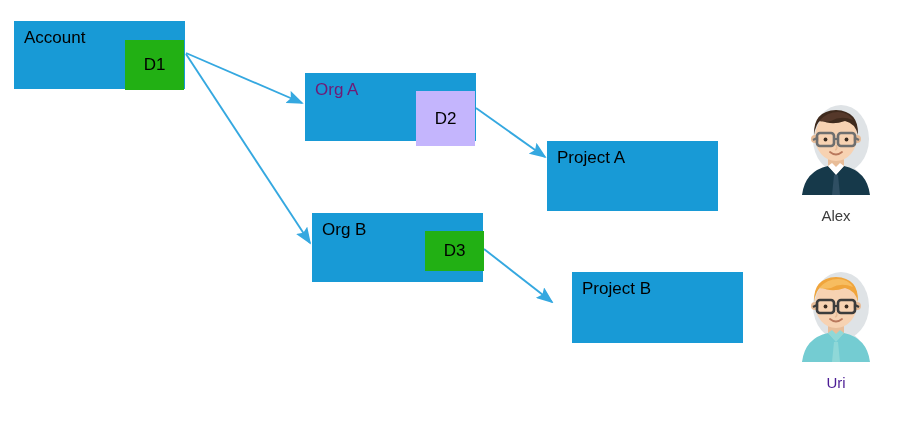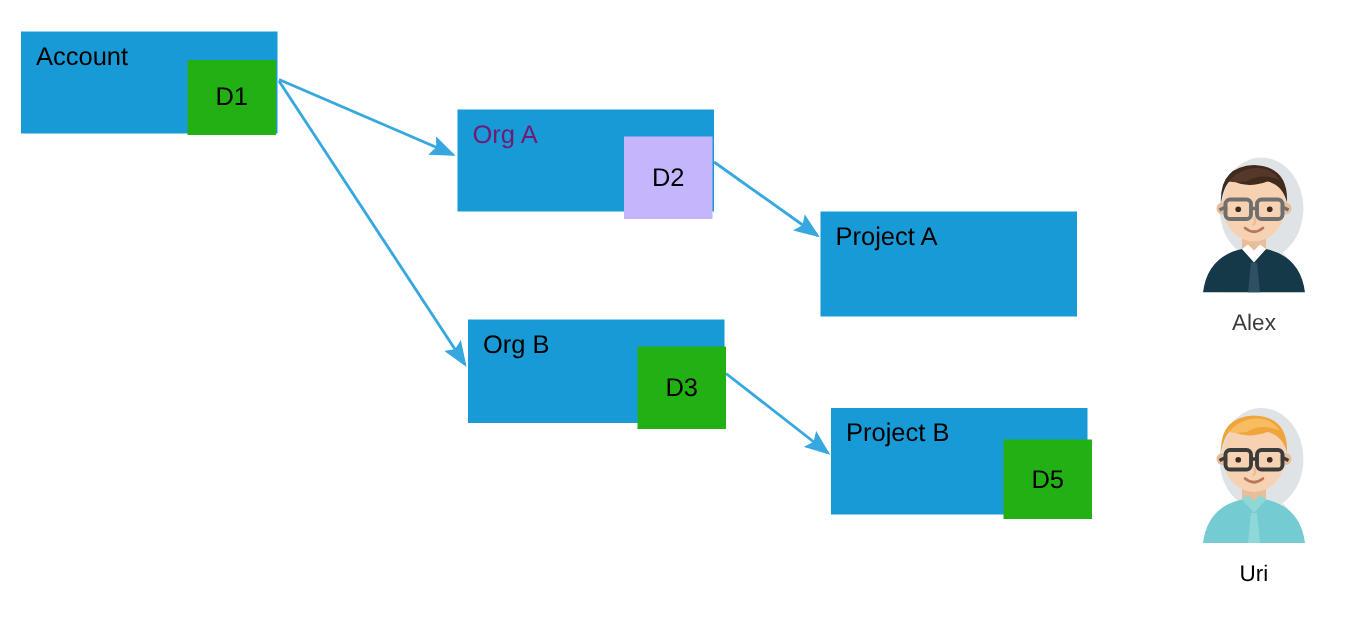--- a/index.html
+++ b/index.html
@@ -113,34 +113,31 @@
       <div class="node" style="left: 305px; top: 73px; width: 171px; height: 73px;">
         <div class="node-main" style="width: 171px; height: 68px; background: rgb(24, 154, 214);"></div>
         <div class="node-label" style="color: #701a75;">Org A</div>
         <div class="node-badge" style="left: 111px; top: 18px; width: 59px; height: 55px; background: #c4b5fd;">
           <span style="color: rgb(0, 0, 0);">D2</span>
         </div>
       </div>
       <div class="node" style="left: 312px; top: 213px; width: 171px; height: 73px;">
         <div class="node-main" style="width: 171px; height: 69px; background: rgb(24, 154, 214);"></div>
         <div class="node-label" style="color: rgb(0, 0, 0);">Org B</div>
-        <div class="node-badge" style="left: 113px; top: 18px; width: 59px; height: 55px; background: rgb(34, 176, 20);">
+        <div class="node-badge" style="left: 113px; top: 18px; width: 59px; height: 40px; background: rgb(34, 176, 20);">
           <span style="color: rgb(0, 0, 0);">D3</span>
         </div>
       </div>
       <div class="node" style="left: 547px; top: 124px; width: 171px; height: 73px; margin-top: 17px;">
         <div class="node-main" style="width: 171px; height: 70px; background: rgb(24, 154, 214);"></div>
         <div class="node-label" style="color: rgb(0, 0, 0);">Project A</div>
       </div>
-      <div class="node" style="left: 554px; top: 272px; width: 171px; height: 74px;">
+      <div class="node" style="left: 572px; top: 272px; width: 171px; height: 74px;">
         <div class="node-main" style="width: 171px; height: 71px; background: rgb(24, 154, 214);"></div>
         <div class="node-label" style="color: rgb(0, 0, 0);">Project B</div>
-        <div class="node-badge" style="left: 115px; top: 21px; width: 59px; height: 53px; background: rgb(34, 176, 20);">
-          <span style="color: rgb(0, 0, 0);">D5</span>
-        </div>
       </div>
     </div>
 
   <div id="people-layer">
       <div class="person" style="left: 795px; top: 95px; width: 82px;">
         <div class="person-avatar"><svg viewBox="0 0 82 100" width="82" height="100">
             <ellipse cx="46" cy="44" rx="28" ry="34" fill="#dfe3e6"></ellipse>
             <path d="M20 100 q4 -30 26 -32 q22 2 26 32 z" fill="#dfe3e6" opacity="0.9"></path>
             <path d="M33 60 h16 v14 q-8 6 -16 0 z" fill="#e8bd99"></path>
             <path d="M7 100 q3 -24 26 -29 l8 8 l8 -8 q23 5 26 29 z" fill="#16394a"></path>
@@ -179,17 +176,17 @@
             <rect x="22" y="38" width="17" height="13" rx="3" fill="none" stroke="#3c3c3c" stroke-width="2.6"></rect>
             <rect x="43" y="38" width="17" height="13" rx="3" fill="none" stroke="#3c3c3c" stroke-width="2.6"></rect>
             <line x1="39" y1="44" x2="43" y2="44" stroke="#3c3c3c" stroke-width="2.2"></line>
             <line x1="22" y1="43" x2="18" y2="45" stroke="#3c3c3c" stroke-width="2.2"></line>
             <line x1="60" y1="43" x2="64" y2="45" stroke="#3c3c3c" stroke-width="2.2"></line>
             <circle cx="30.5" cy="44.5" r="1.9" fill="#3a2b20"></circle>
             <circle cx="51.5" cy="44.5" r="1.9" fill="#3a2b20"></circle>
             <path d="M41 50 q2 4 -1 5" fill="none" stroke="#e8bd99" stroke-width="1.6"></path>
             <path d="M35 57 q6 5 12 0" fill="none" stroke="#b9785c" stroke-width="1.8" stroke-linecap="round"></path>
           </svg></div>
-        <div class="person-name" style="color: #000000;">Uri</div>
+        <div class="person-name" style="color: #4c1d95;">Uri</div>
       </div>
     </div>
 
 </div>
 
 </body></html>

